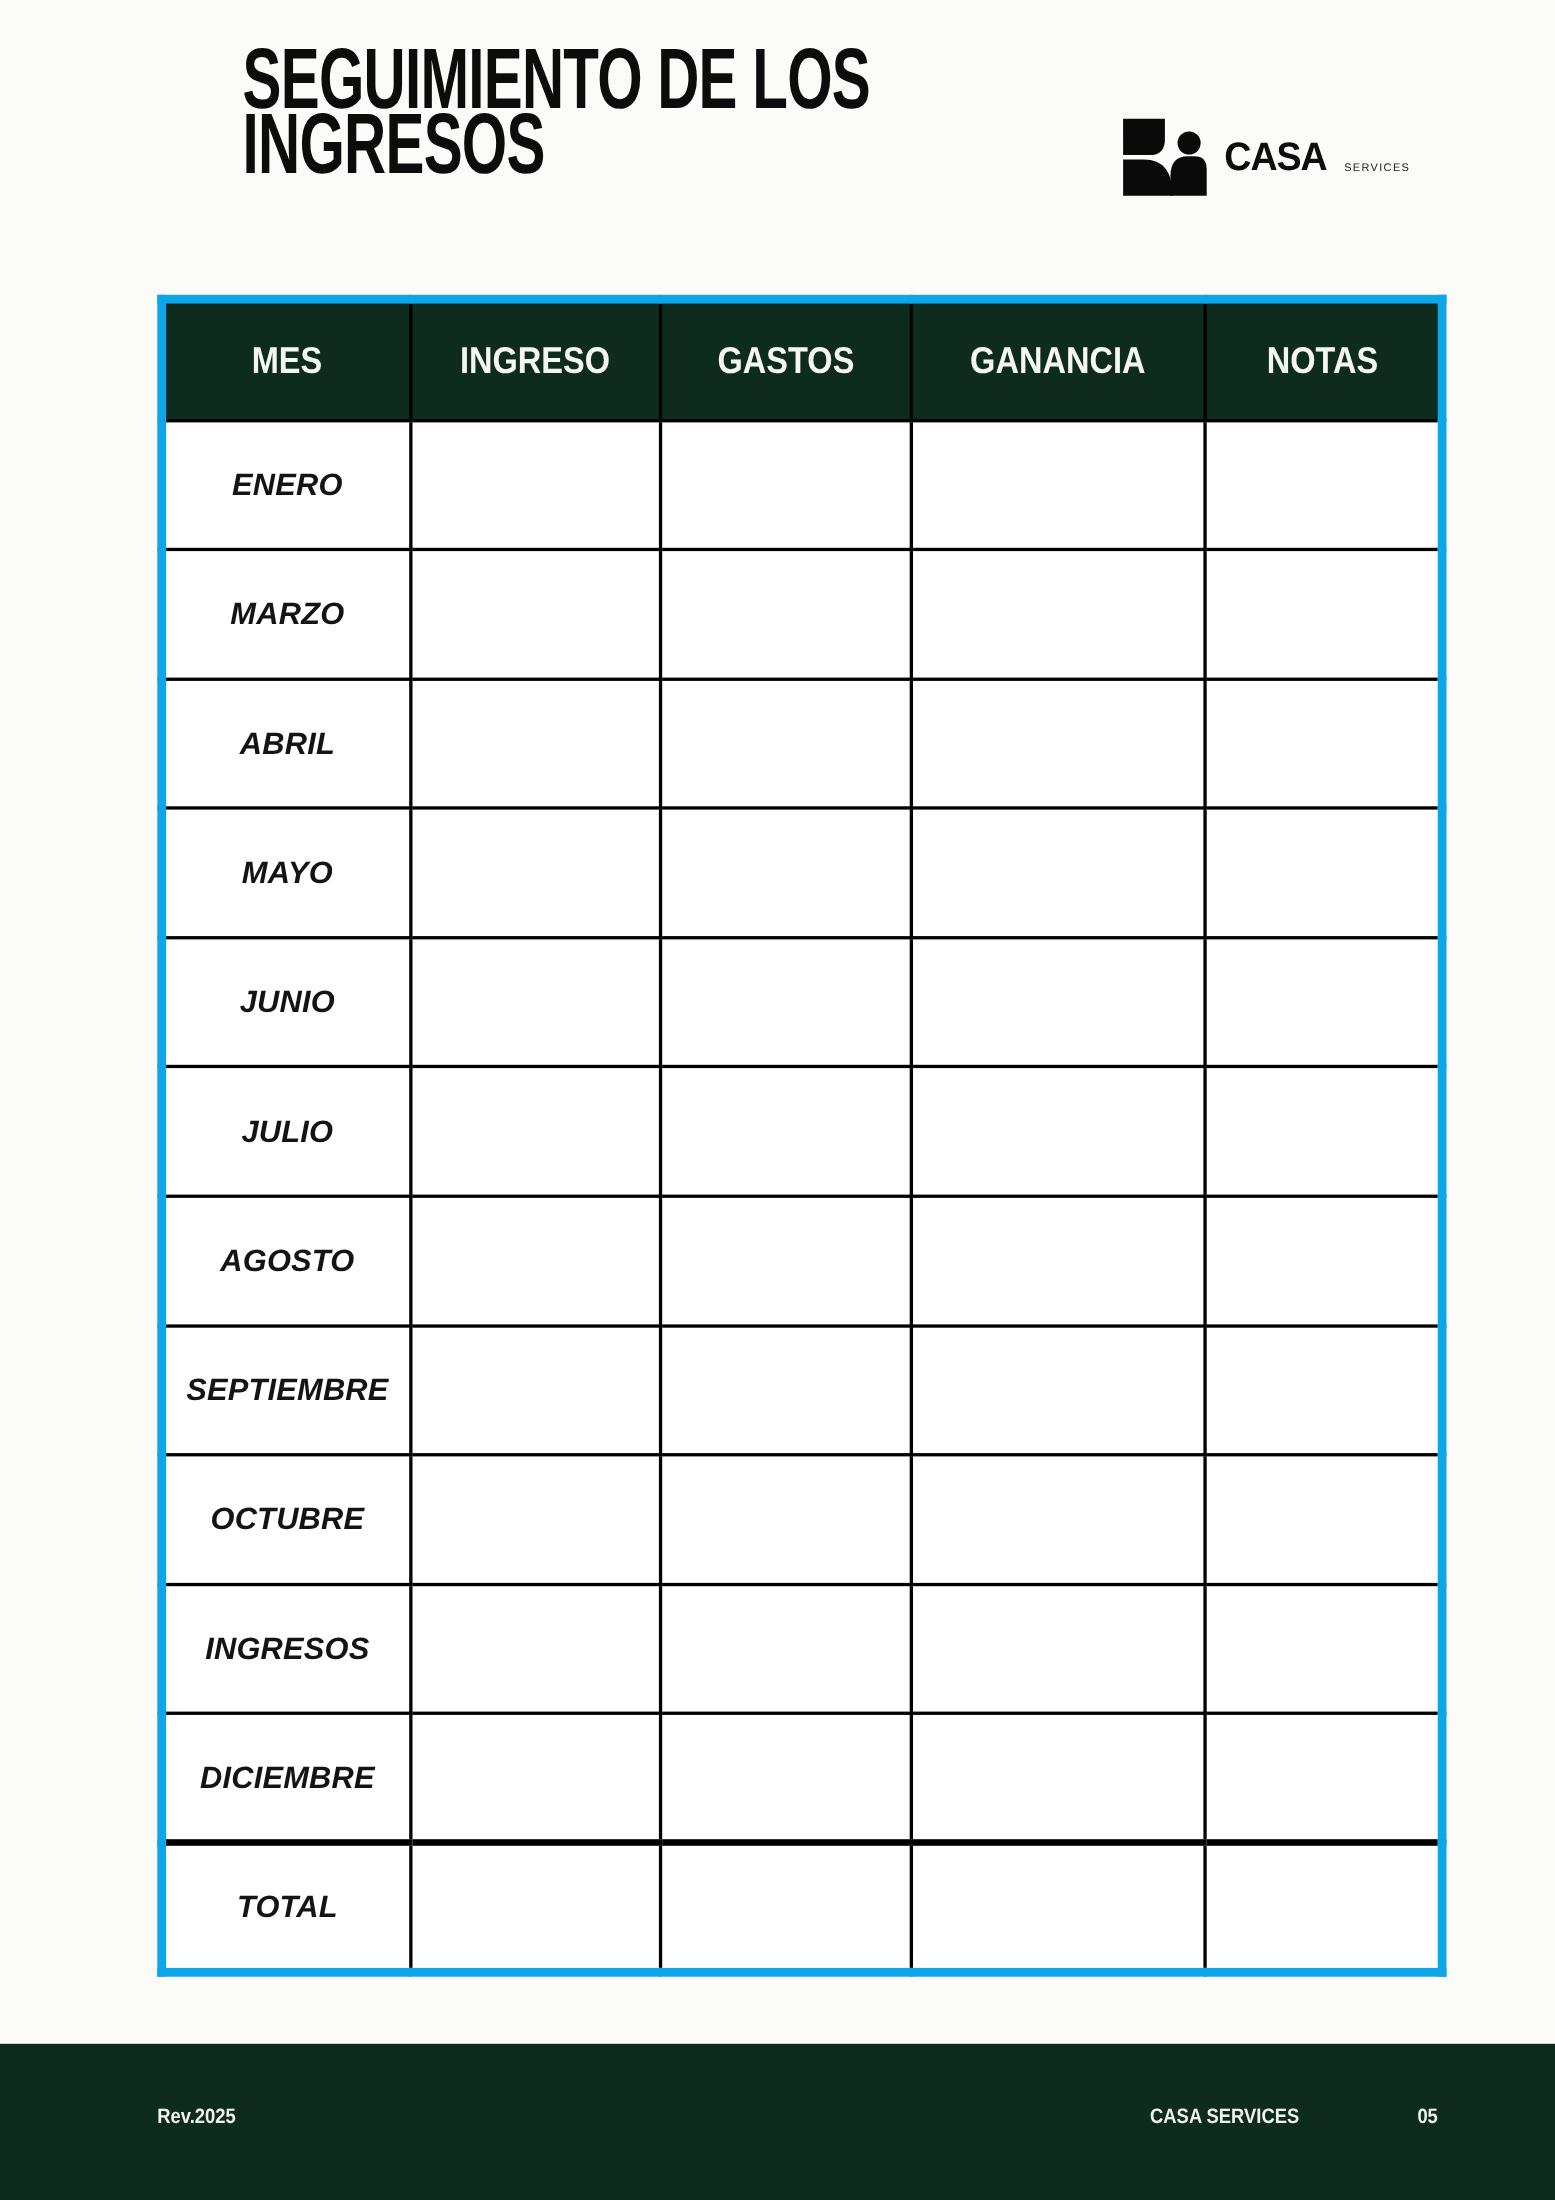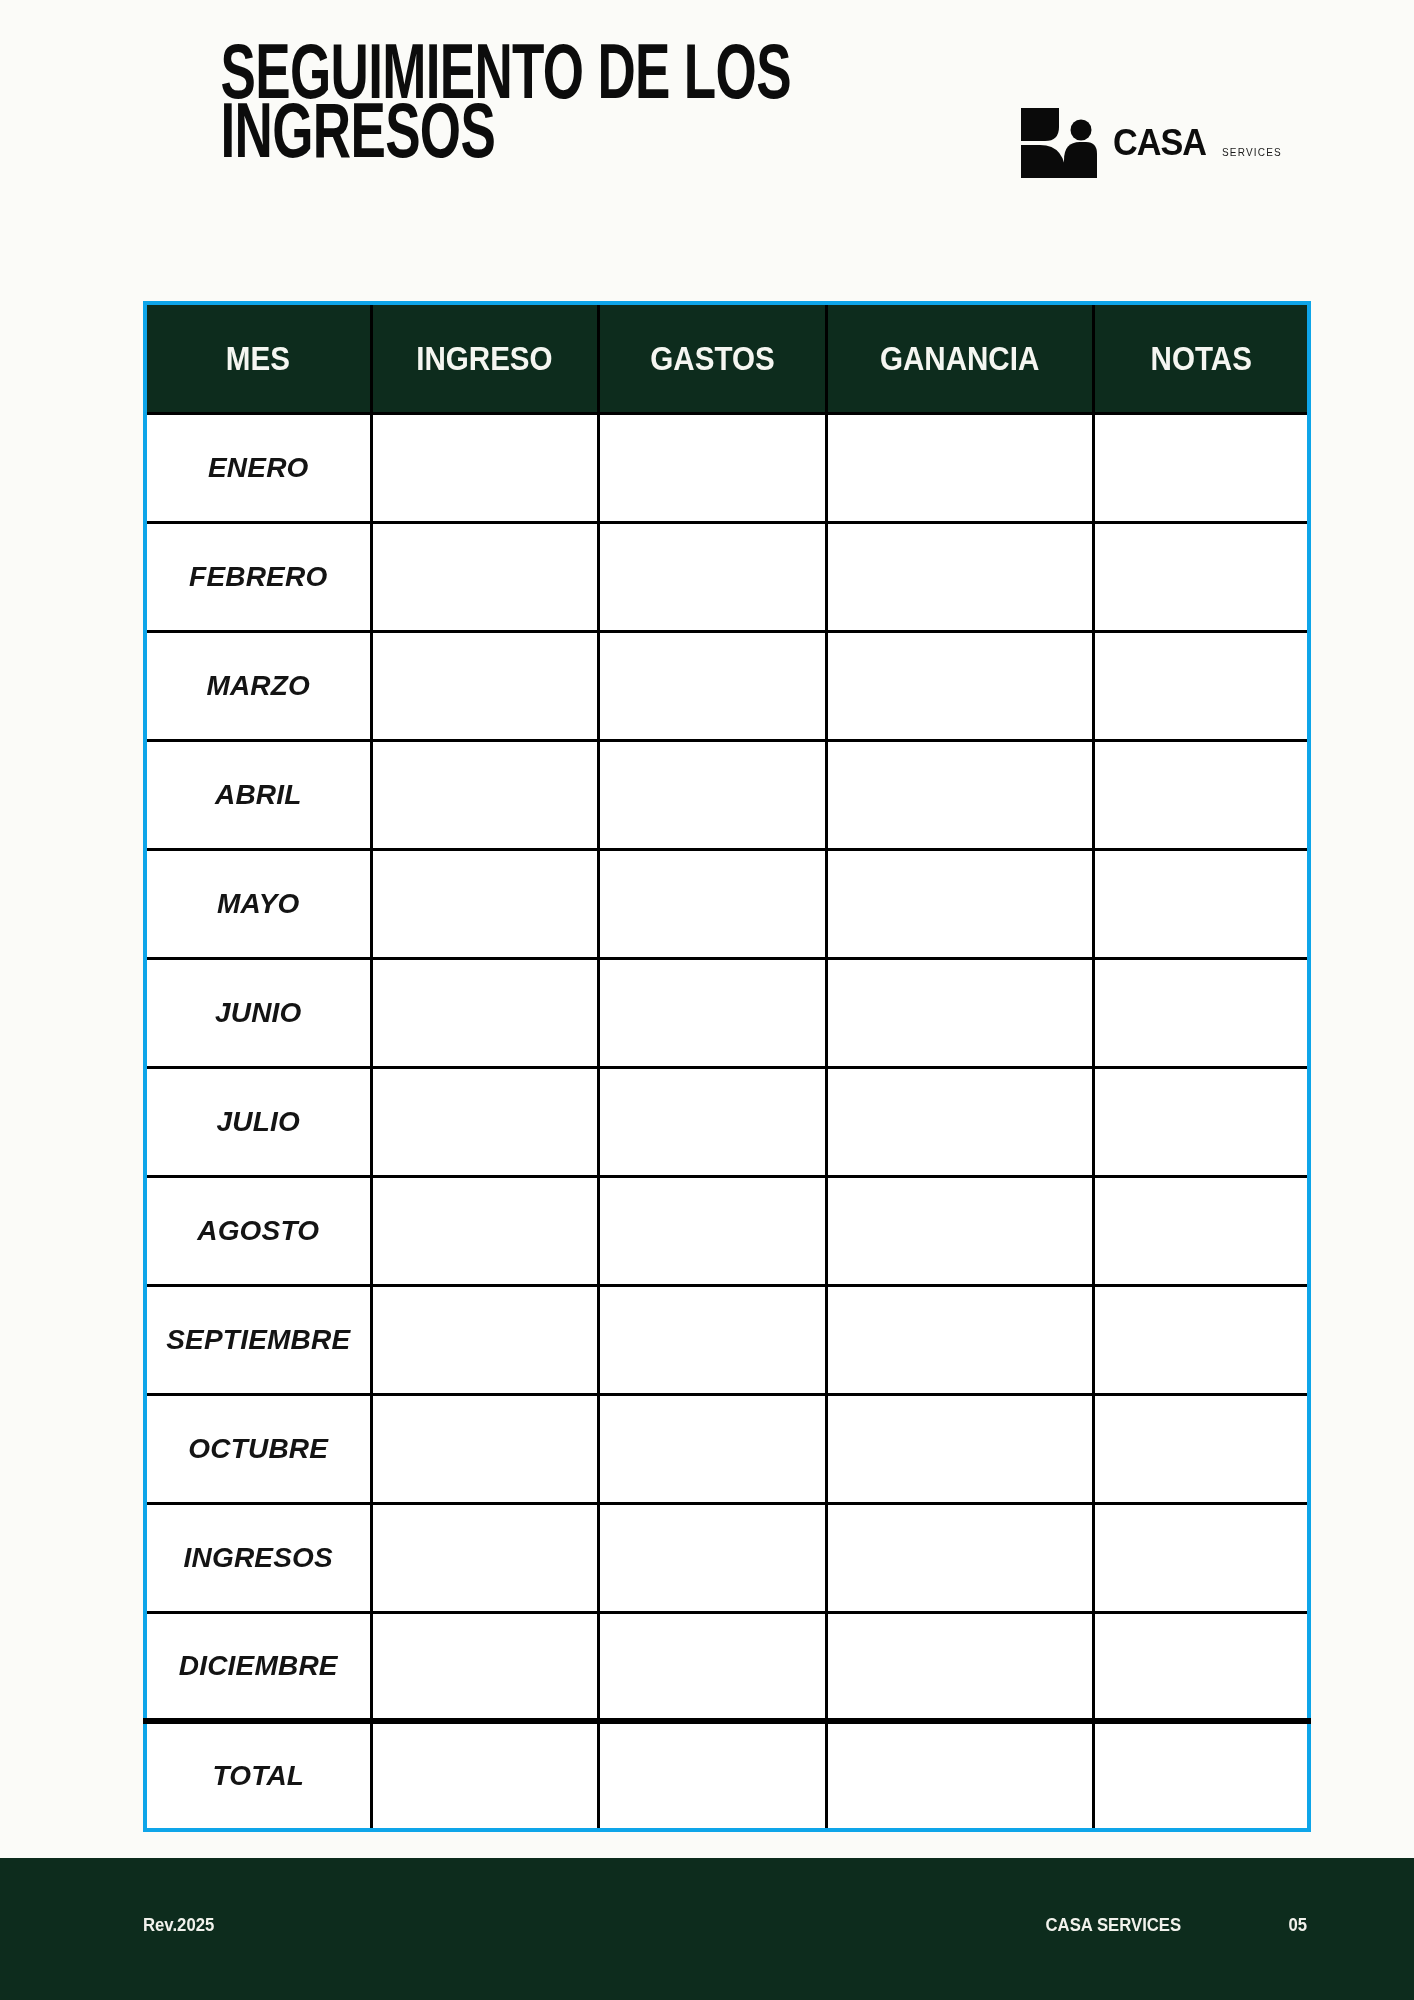--- a/index.html
+++ b/index.html
@@ -52,21 +52,21 @@
     border-collapse:collapse;
     table-layout:fixed;
     background:#ffffff;
   }
   table.tracker th, table.tracker td {
     border:3px solid #000000;
     text-align:center;
     vertical-align:middle;
     padding:0;
   }
-  table.tracker { border:4px solid #0ea5e9;margin-top:33px; }
+  table.tracker { border:8px solid #0ea5e9; }
   table.tracker thead tr { height:110px; }
   table.tracker thead th {
     background:#0d2c1d;
     color:#f5f6f1;
     font-size:34px;
     font-weight:bold;
   }
   table.tracker thead th .hdr {
     display:inline-block;
     transform:scaleX(0.87);
@@ -141,27 +141,20 @@
   </thead>
   <tbody>
     <tr>
       <td class="month-cell">ENERO</td>
       <td></td>
       <td></td>
       <td></td>
       <td></td>
     </tr>
     <tr>
-      <td class="month-cell">FEBRERO</td>
-      <td></td>
-      <td></td>
-      <td></td>
-      <td></td>
-    </tr>
-    <tr>
       <td class="month-cell">MARZO</td>
       <td></td>
       <td></td>
       <td></td>
       <td></td>
     </tr>
     <tr>
       <td class="month-cell">ABRIL</td>
       <td></td>
       <td></td>

